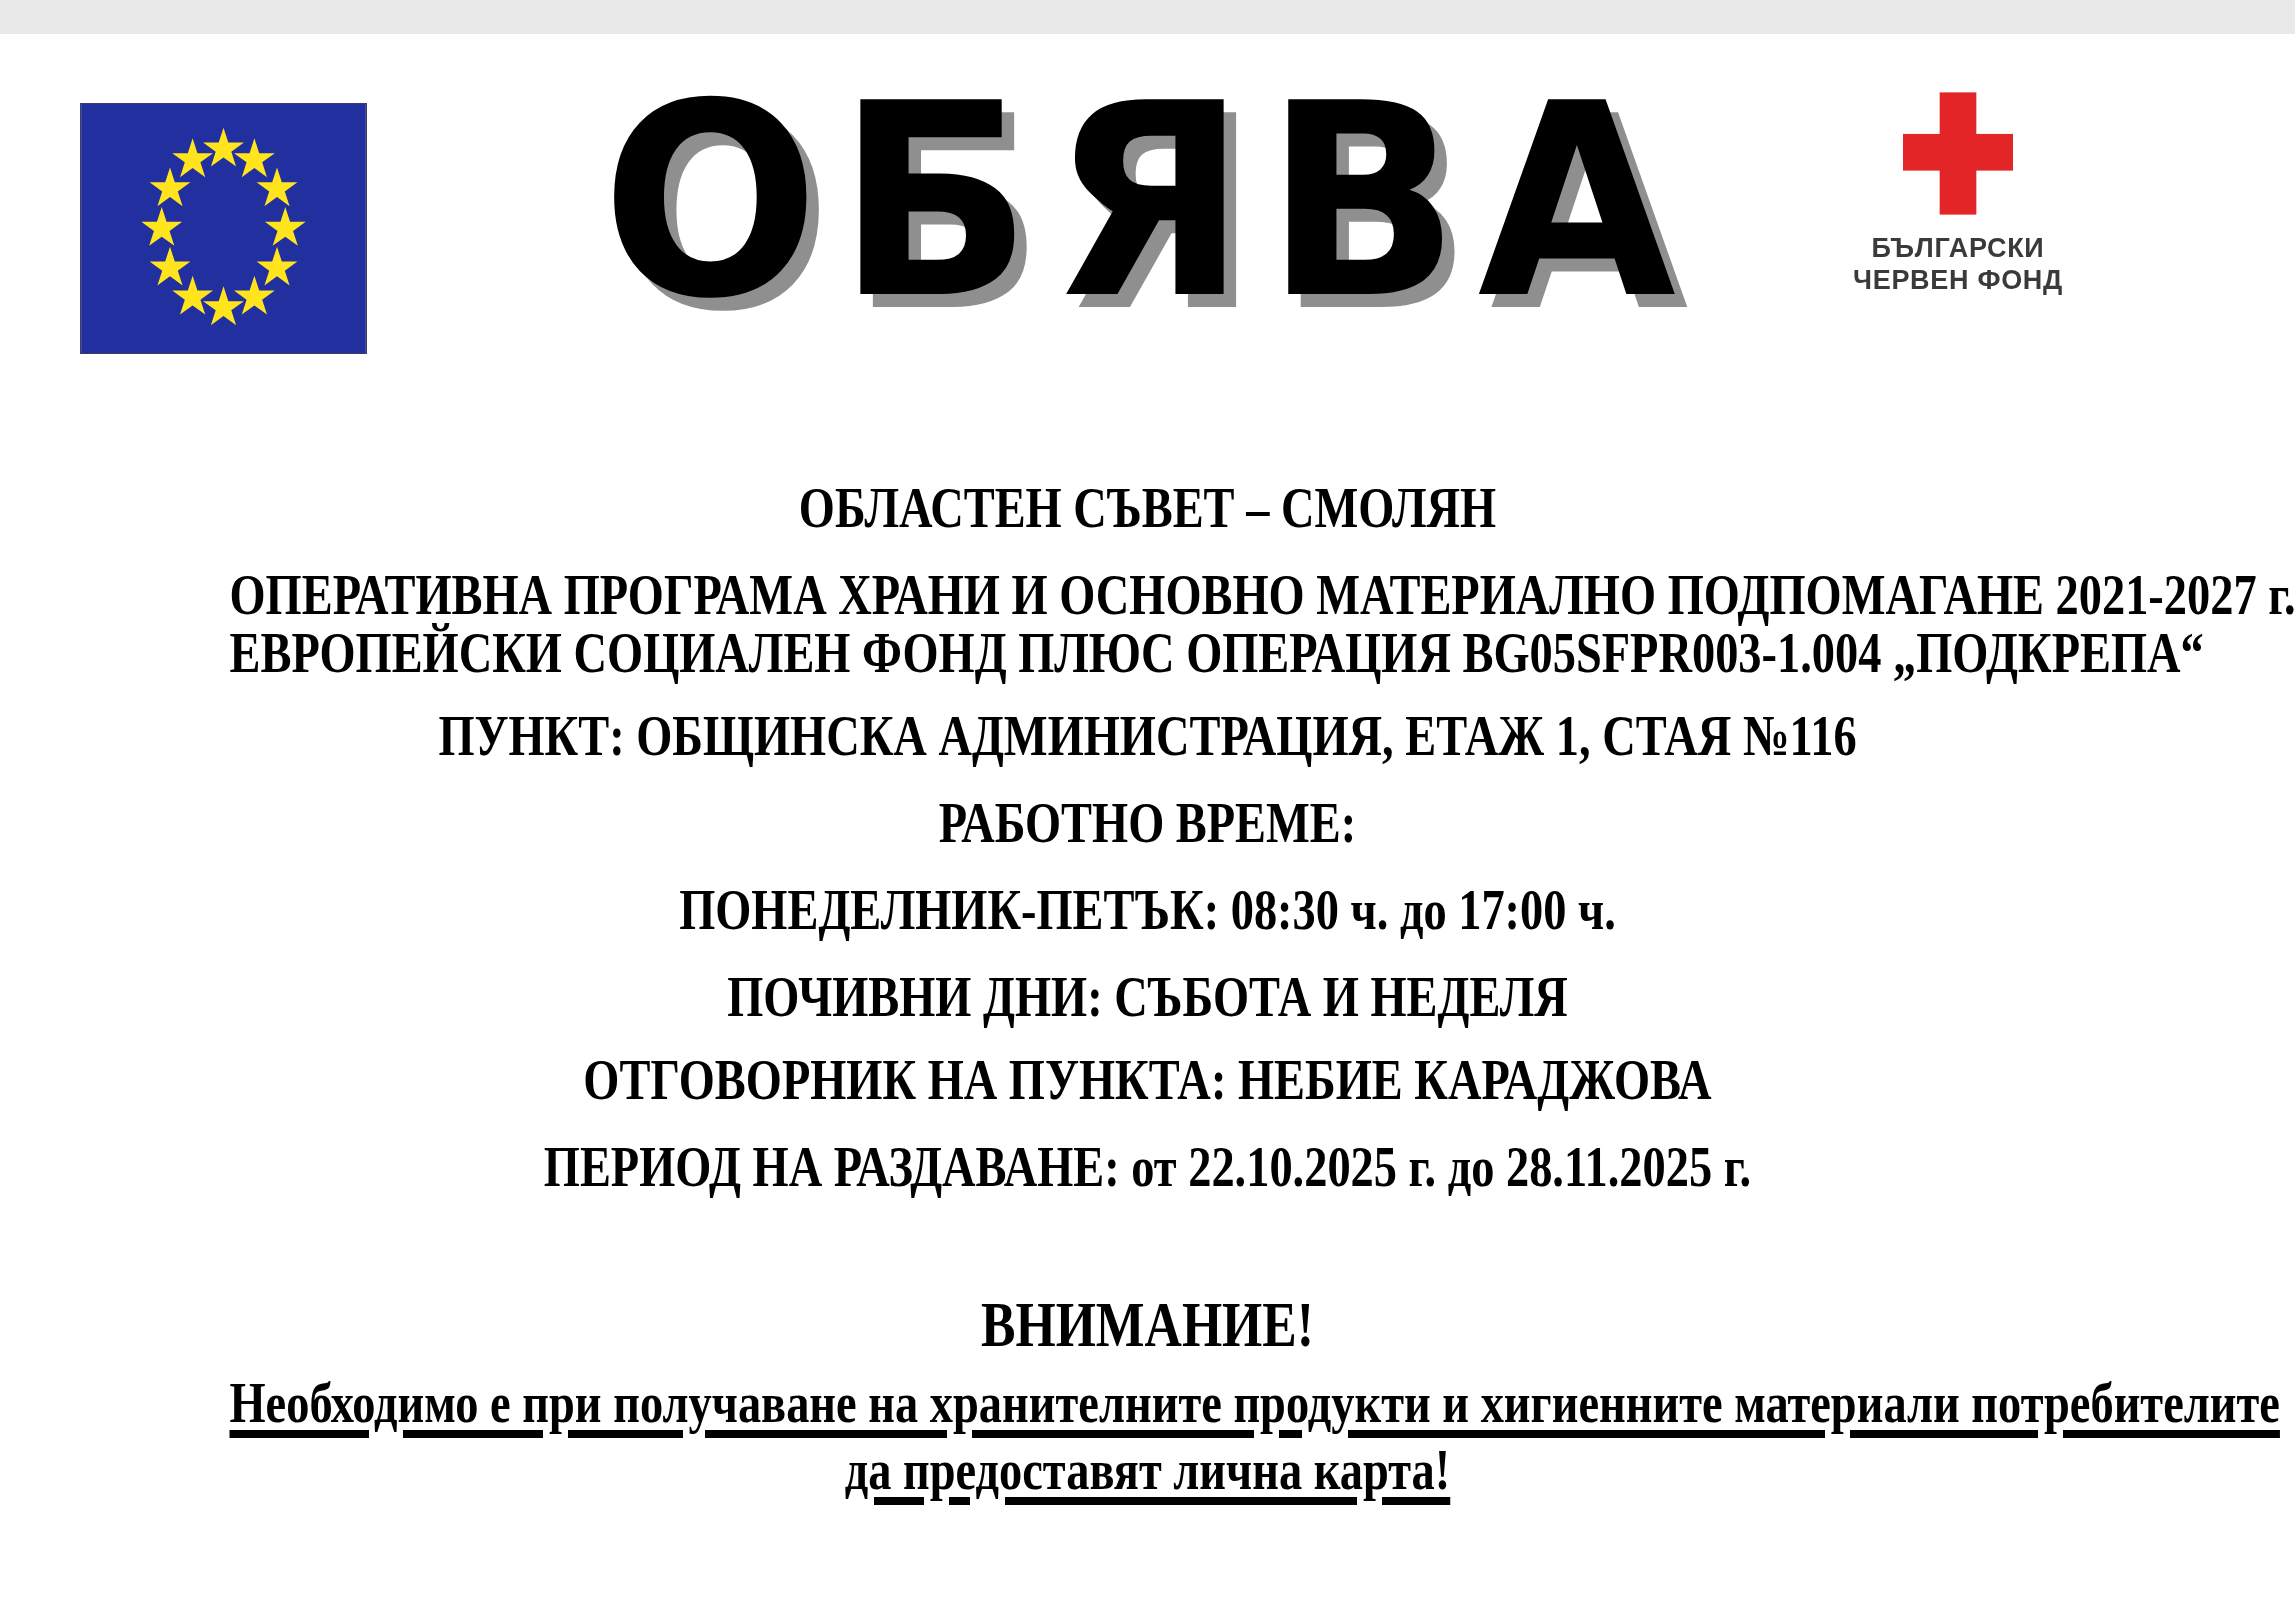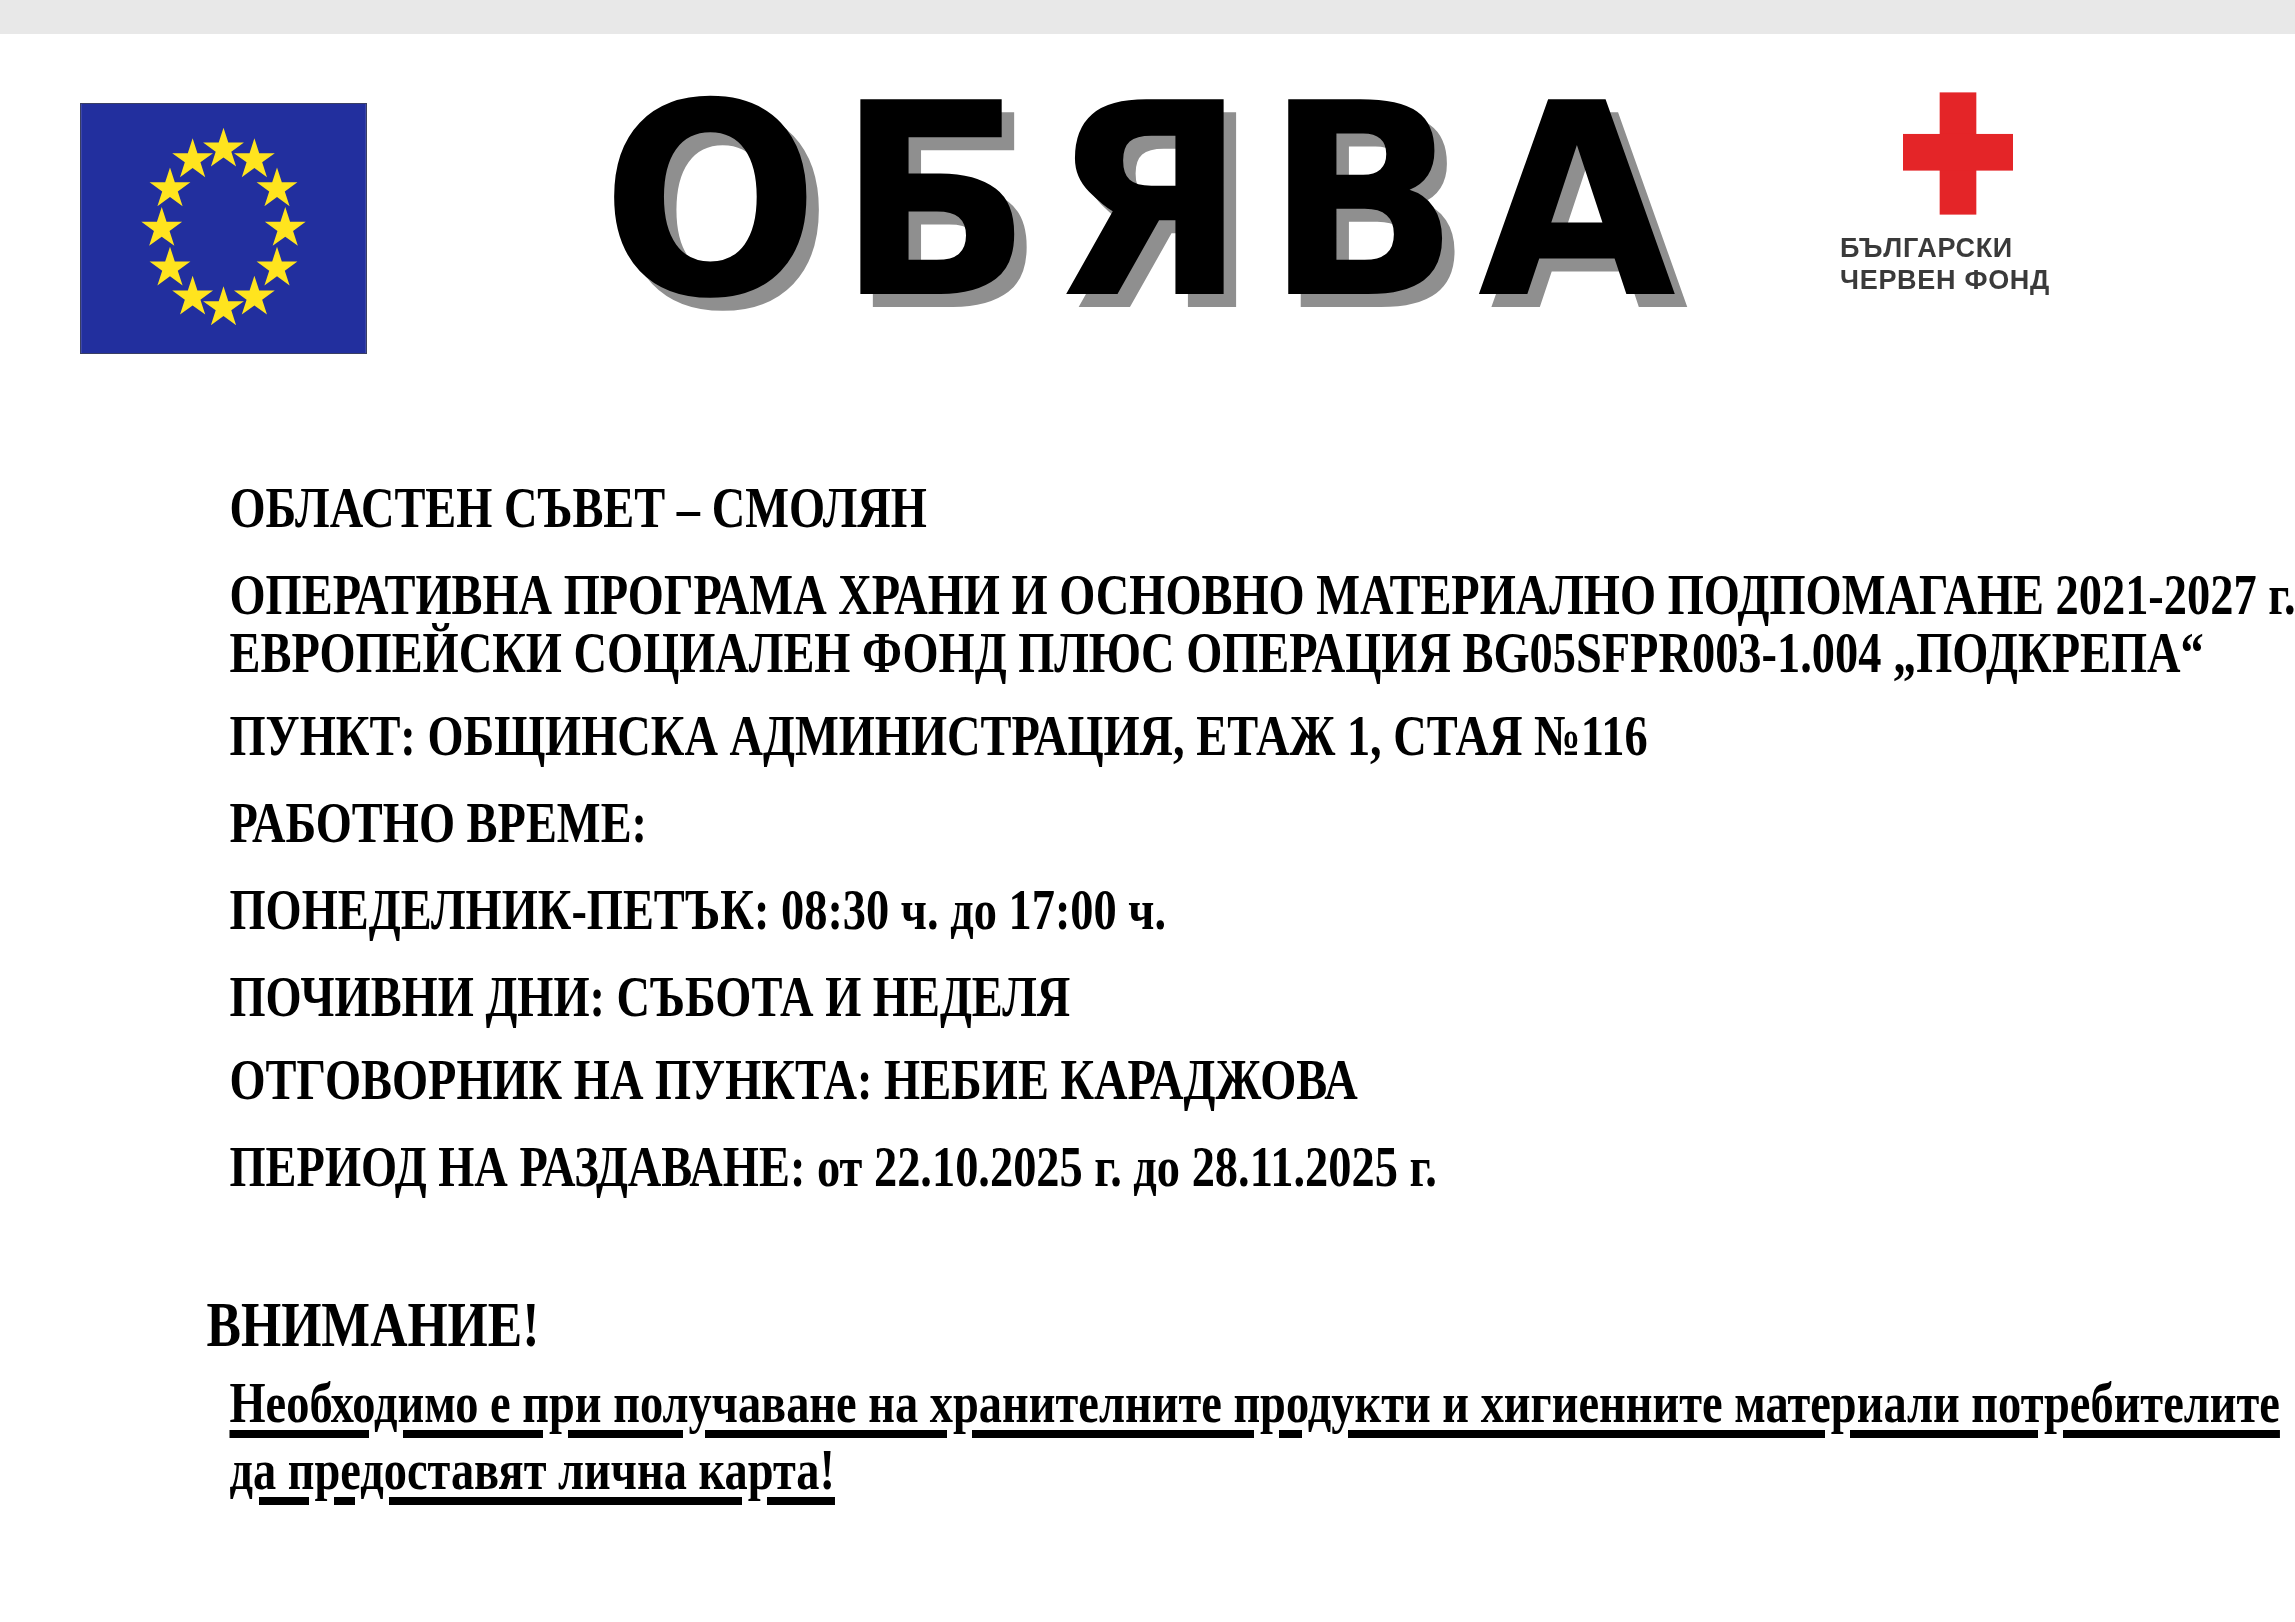--- a/index.html
+++ b/index.html
@@ -37,37 +37,38 @@
     letter-spacing: 18.3px;
     transform: scaleX(0.96);
     text-shadow: 13px 13px 0 #8f8f8f;
     white-space: nowrap;
   }
 
   .brc-logo {
     position: absolute;
     left: 1840px; top: 58px;
     width: 236px;
+    text-align: center;
   }
   .brc-cross { display: block; margin: 0 auto; width: 110px; height: 123px; }
   .brc-name {
     margin-top: 17px;
     font-family: "Liberation Sans", sans-serif;
     font-weight: bold;
     font-size: 27px;
     line-height: 1.2;
     color: #3a3a3a;
     letter-spacing: 0.7px;
   }
 
   
   .content {
     position: absolute;
     top: 419px; left: 0; right: 0;
-    text-align: left;
+    text-align: center;
   }
   .bline {
     font-weight: bold;
     font-size: 58px;
     line-height: 58px;
     margin: 29px 0 0 0;
     white-space: nowrap;
     transform: scaleX(0.8);
     transform-origin: 50% 50%;
   }

